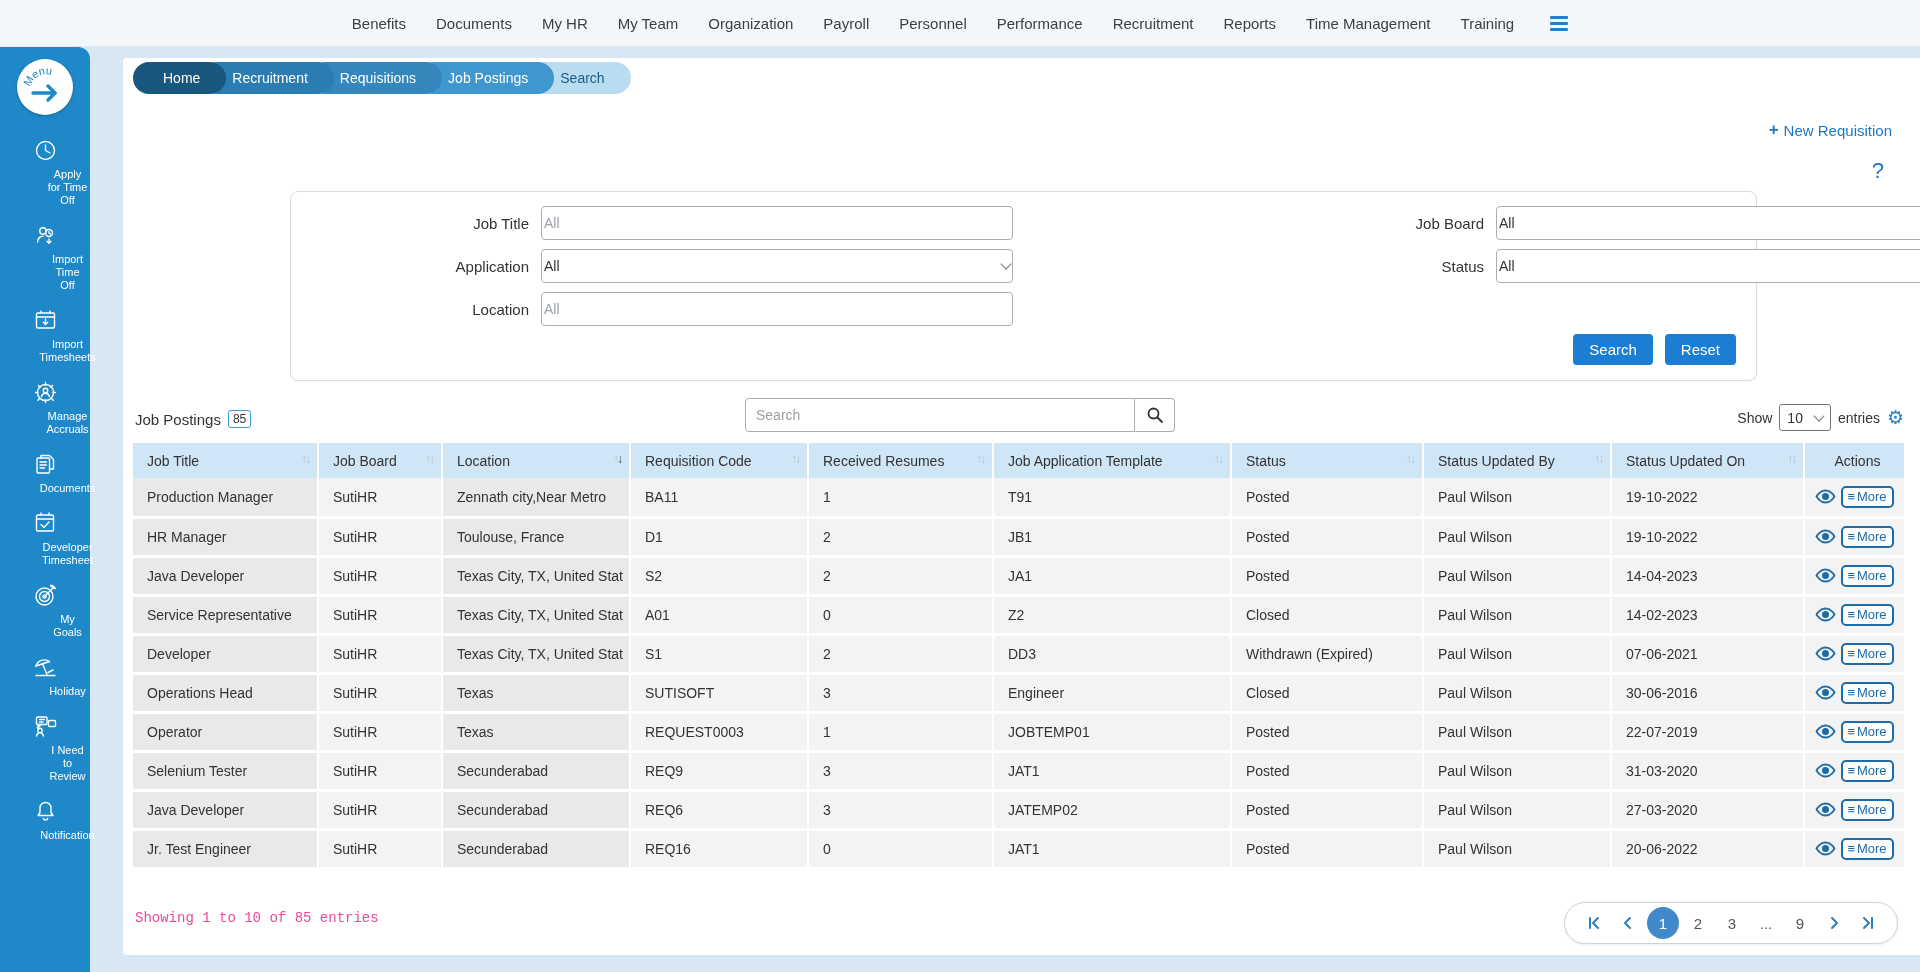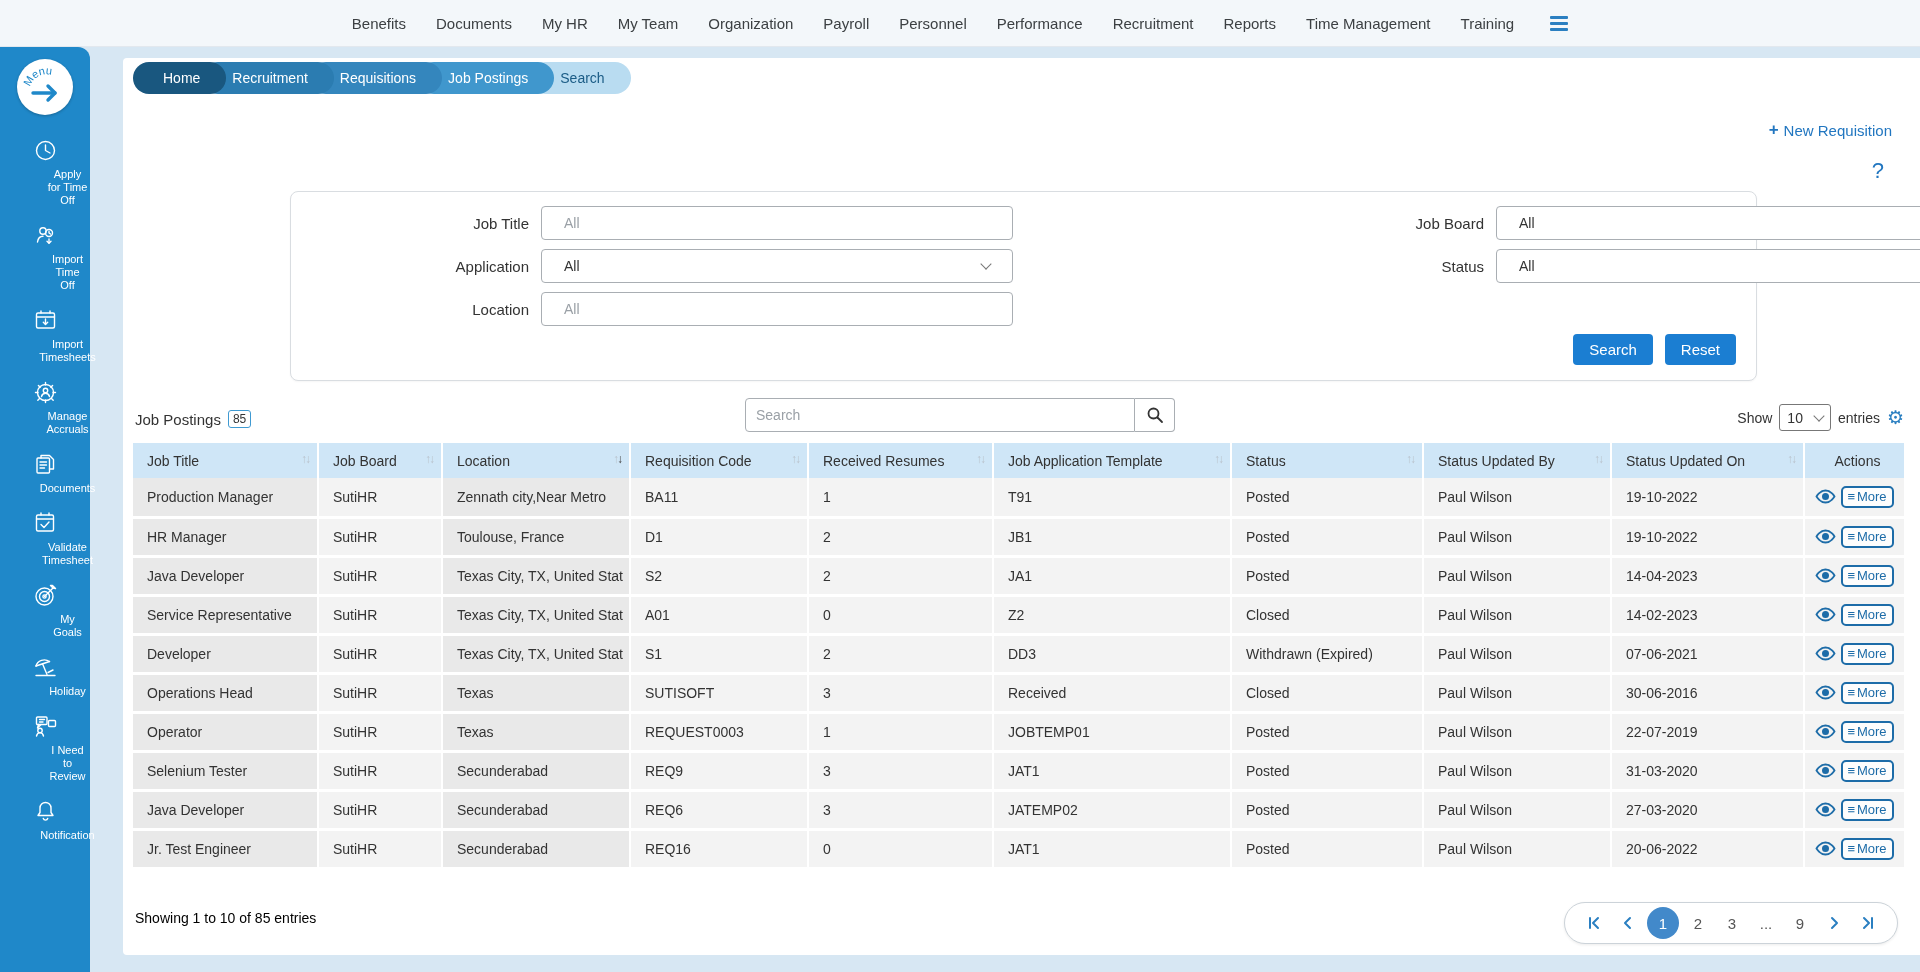--- a/index.html
+++ b/index.html
@@ -48,21 +48,21 @@
   
   .panel { position:absolute; left:167px; top:133px; width:1467px; height:190px;
     border:1px solid #d9dde1; border-radius:8px; background:#fff;
     box-shadow:0 1px 2px rgba(0,0,0,.04);}
   .fcol { position:absolute; top:14px; display:flex; flex-direction:column; gap:9px;}
   .fcol.left { left:0; } .fcol.right { left:975px; }
   .frow { display:flex; align-items:center; }
   .flabel { width:250px; text-align:right; padding-right:12px; font-size:15px; color:#333;}
   .fcol.right .flabel { width:230px; }
   .fctrl { width:472px; height:34px; border:1px solid #a9aeb3; border-radius:4px;
-    font-size:14px; padding:0 22px; color:#333; background:#fff;}
+    font-size:14px; padding:0 2px; color:#333; background:#fff;}
   .fcol.right .fctrl { width:466px; }
   .fctrl::placeholder { color:#9aa0a6; }
   .fselect { display:flex; align-items:center; justify-content:space-between; cursor:pointer;}
   .caret { width:8px; height:8px; border-right:1.5px solid #777; border-bottom:1.5px solid #777;
     transform:rotate(45deg); margin-top:-4px;}
   .panel-btns { position:absolute; right:20px; bottom:15px; display:flex; gap:12px;}
   .btn-blue { background:#1b7ed2; color:#fff; border:none; border-radius:4px;
     font-size:15px; padding:7px 16px; cursor:pointer; font-family:inherit;}
 
   
@@ -99,21 +99,21 @@
   td.shaded { background:#e9e9e9;margin-left:12px; }
   td.actions { text-align:center; padding:0 4px;}
   .action-wrap { display:flex; align-items:center; justify-content:center; gap:5px;}
   .eye { cursor:pointer; display:inline-flex;}
   .more-btn { border:2px solid #1d6ca8; color:#1d6ca8; background:#fdfdfd; border-radius:5px;
     font-size:13px; padding:1px 5px 2px 4px; cursor:pointer; font-family:inherit;
     display:inline-flex; align-items:center; gap:2px;}
   .more-glyph { font-size:13px; }
 
   
-  .showing { position:absolute; left:12px; top:852px; font-size:14px; color:#000000;}
+  .showing { position:absolute; left:12px; top:852px; font-size:14px; color:#ec4899;font-family:Liberation Mono, monospace;}
   .pager { position:absolute; right:26px; top:844px; height:42px; border:1px solid #ccd3d9;
     border-radius:21px; background:#fff; box-shadow:0 1px 3px rgba(0,0,0,.08);
     display:flex; align-items:center; padding:0 14px; gap:4px;}
   .pg-item { min-width:30px; height:30px; display:flex; align-items:center; justify-content:center;
     font-size:15px; color:#555; cursor:pointer; border-radius:50%;}
   .pg-item.active { background:#4289ca; color:#fff; width:32px; height:32px;}
   .pg-item svg { stroke:#2a7fc1; stroke-width:2; fill:none; stroke-linecap:round; stroke-linejoin:round;}
   .pg-item.ellipsis { cursor:default; }
 </style>
 </head>
@@ -202,21 +202,21 @@
         </svg>
         <span class="side-label">Documents</span>
       </div>
       <div class="side-item">
         <svg viewBox="0 0 27 27">
           <rect x="4.5" y="5" width="17" height="16" rx="1.5"></rect>
           <path d="M4.5 9h17"></path>
           <path d="M9 5V3M17 5V3"></path>
           <path d="M9 14.5l3 3 5-5.5"></path>
         </svg>
-        <span class="side-label">Validate Timesheet</span>
+        <span class="side-label">Developer Timesheet</span>
       </div>
       <div class="side-item">
         <svg viewBox="0 0 27 27">
           <circle cx="12.5" cy="14.5" r="8.5"></circle>
           <circle cx="12.5" cy="14.5" r="5"></circle>
           <circle cx="12.5" cy="14.5" r="1.6"></circle>
           <path d="M12.5 14.5L21 6"></path>
           <path d="M18.5 3.5L21 6l2.5.5-3-3z"></path>
         </svg>
         <span class="side-label">My Goals</span>
@@ -483,21 +483,21 @@
               </button>
             </div>
           </td>
         </tr>
         <tr>
           <td class="shaded">Operations Head</td>
           <td>SutiHR</td>
           <td class="shaded">Texas</td>
           <td>SUTISOFT</td>
           <td>3</td>
-          <td>Received</td>
+          <td>Engineer</td>
           <td>Closed</td>
           <td>Paul Wilson</td>
           <td>30-06-2016</td>
           <td class="actions">
             <div class="action-wrap">
               <span class="eye">
                 <svg width="21" height="15" viewBox="0 0 21 15" stroke="#1d6ca8" stroke-width="1.8" fill="none">
                   <path d="M1.5 7.5S5 1.5 10.5 1.5 19.5 7.5 19.5 7.5 16 13.5 10.5 13.5 1.5 7.5 1.5 7.5z"></path>
                   <circle cx="10.5" cy="7.5" r="2.6" fill="#1d6ca8"></circle>
                 </svg>

